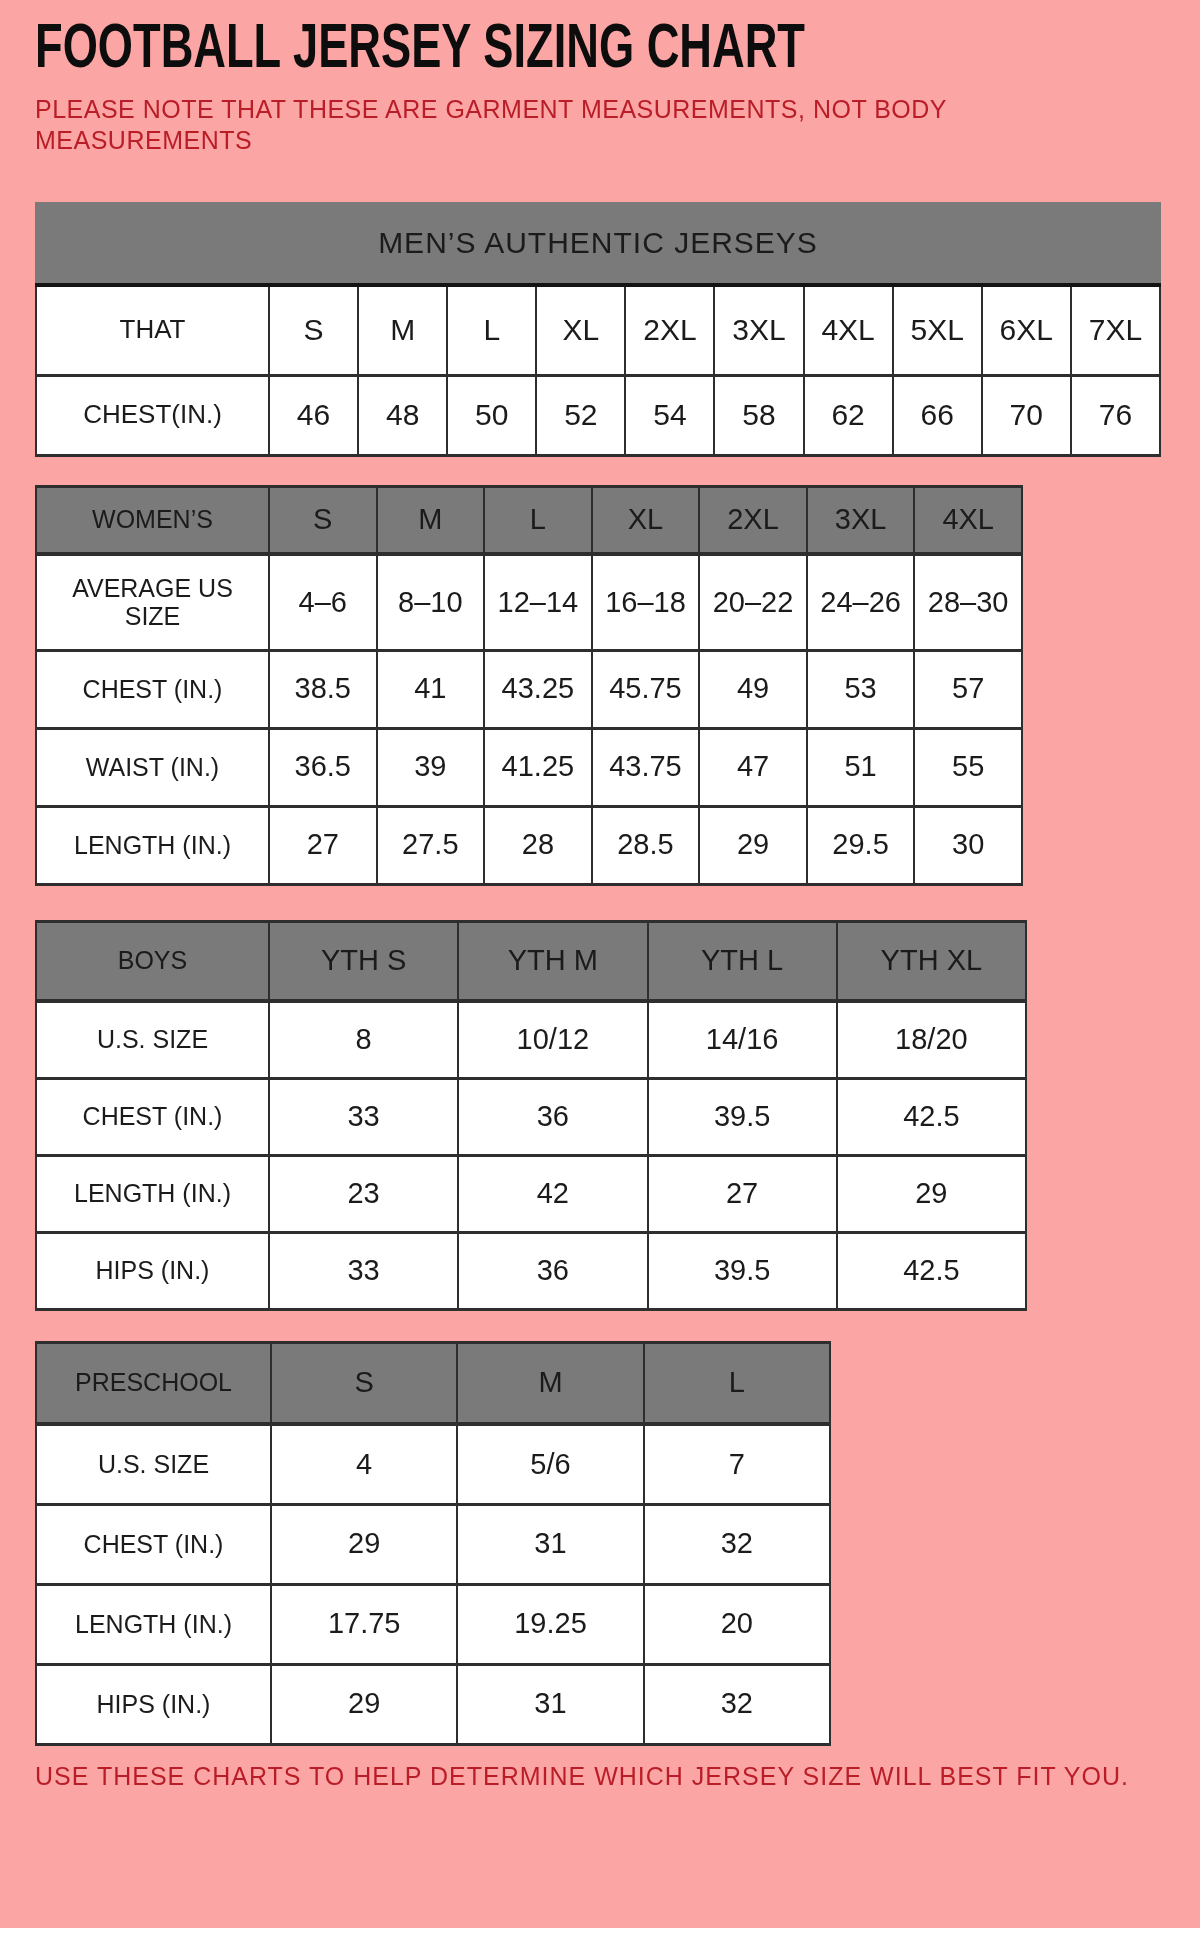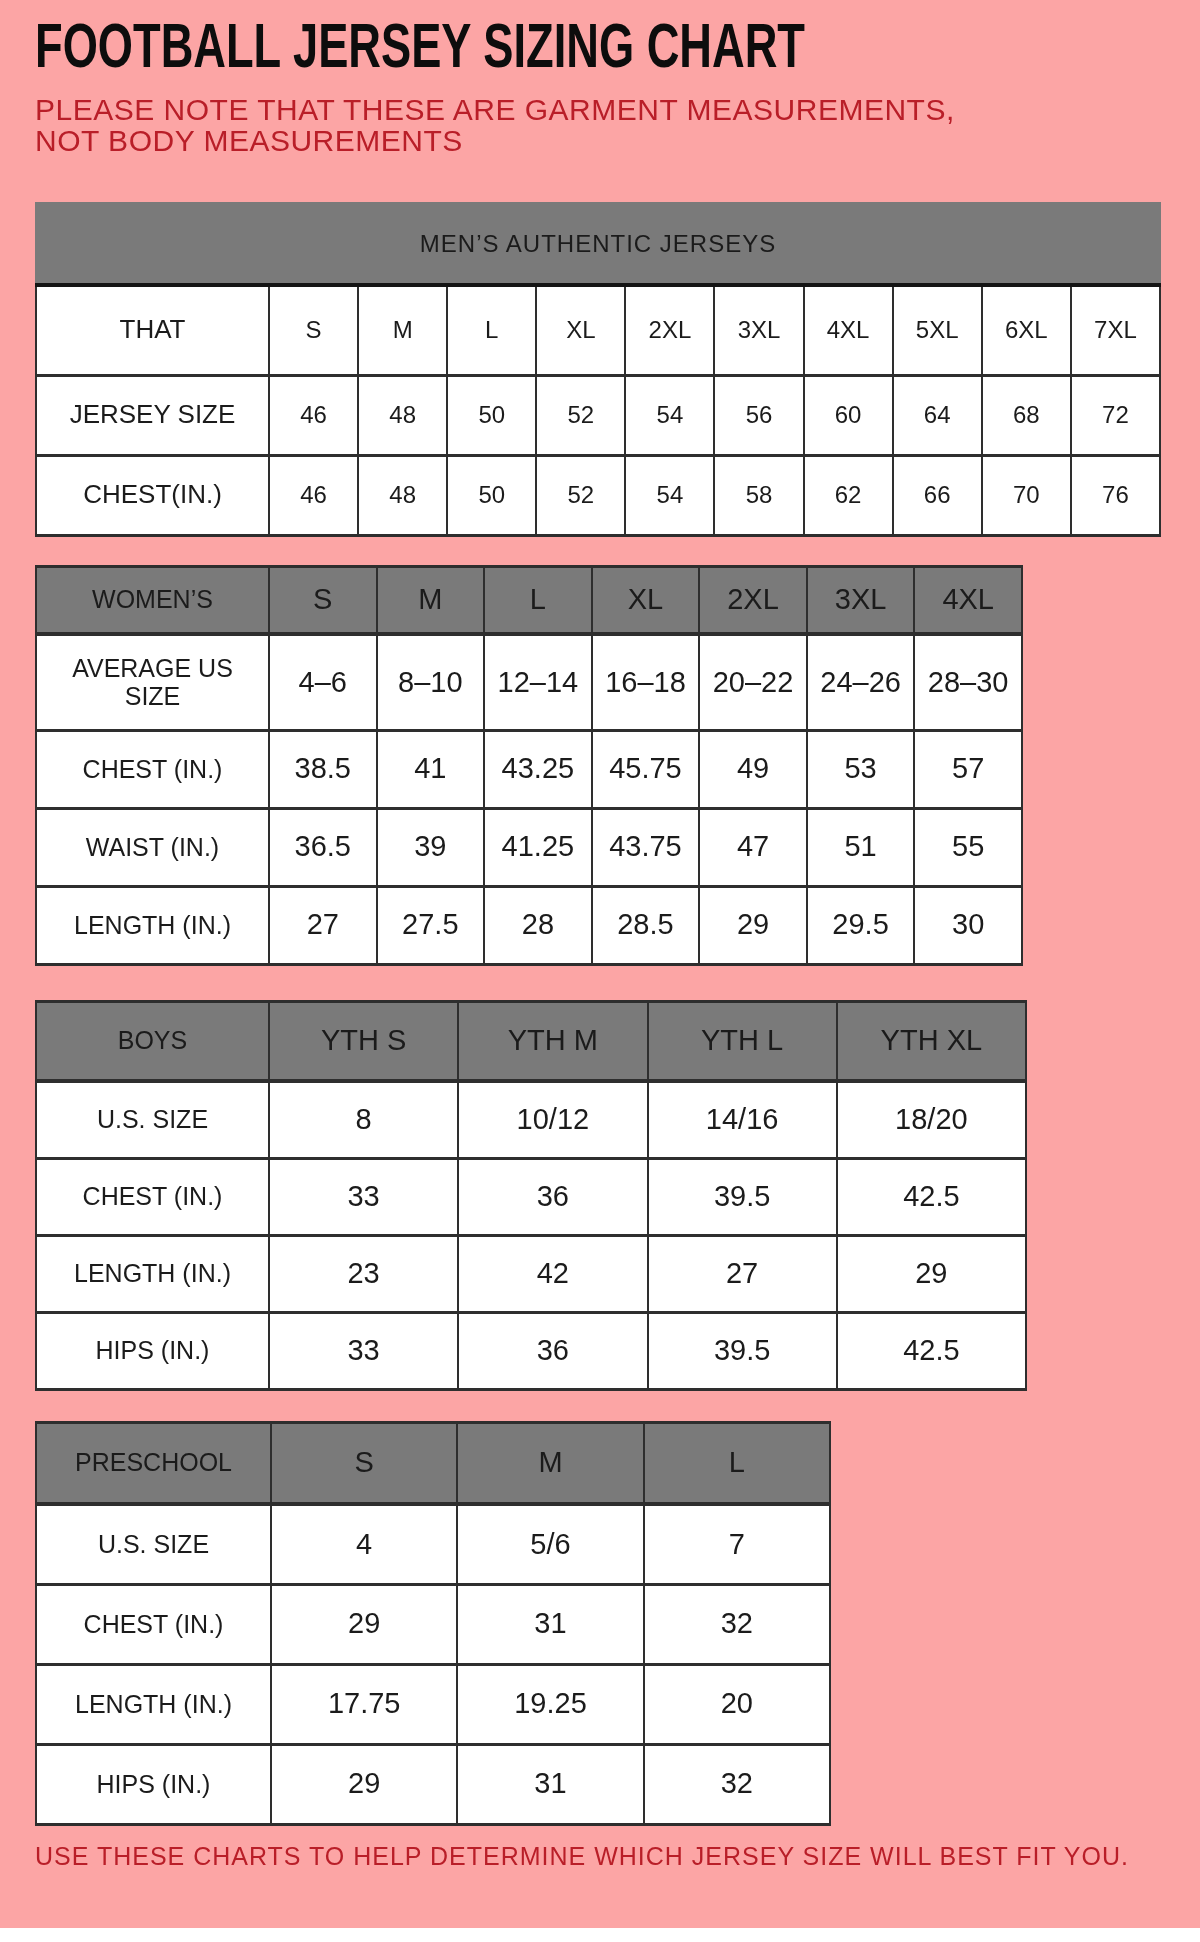--- a/index.html
+++ b/index.html
@@ -20,21 +20,21 @@
     font-weight: 800;
     letter-spacing: 0px;
     color: #0d0d0d;
     white-space: nowrap;
     transform: scale(0.78, 1.08);
     transform-origin: left top;
   }
   .note {
     margin: 20px 0 0 35px;
     width: 930px;
-    font-size: 30px;
+    font-size: 25px;
     line-height: 31px;
     letter-spacing: 0.5px;
     color: #b91e28;
   }
   .tbl {
     border-collapse: collapse;
     table-layout: fixed;
     margin-left: 35px;
     background: #ffffff;
   }
@@ -70,21 +70,21 @@
   .tbl-womens { width: 988px; }
   .tbl-boys { width: 992px; }
   .tbl-preschool { width: 796px; }
   .tbl-mens col.label-col,
   .tbl-womens col.label-col,
   .tbl-boys col.label-col { width: 233px; }
   .tbl-preschool col.label-col { width: 235px; }
   .tbl-mens tr { height: 80px; }
   .tbl-mens tr.banner-row { height: 82px; }
   .tbl-mens tr.header-row { height: 90px; }
-  .tbl-mens td { font-size: 24px; }
+  .tbl-mens td { font-size: 30px; }
   .tbl-mens td.label-cell { font-size: 26px; }
   .tbl-womens tr { height: 78px; }
   .tbl-womens tr.header-row { height: 68px; }
   .tbl-womens tr.row-0 { height: 96px; }
   .tbl-womens td { font-size: 29px; }
   .tbl-boys tr { height: 77px; }
   .tbl-boys tr.header-row { height: 80px; }
   .tbl-boys td { font-size: 29px; }
   .tbl-preschool tr { height: 80px; }
   .tbl-preschool tr.header-row { height: 82px; }
@@ -132,33 +132,20 @@
           <td class="plain-head">M</td>
           <td class="plain-head">L</td>
           <td class="plain-head">XL</td>
           <td class="plain-head">2XL</td>
           <td class="plain-head">3XL</td>
           <td class="plain-head">4XL</td>
           <td class="plain-head">5XL</td>
           <td class="plain-head">6XL</td>
           <td class="plain-head">7XL</td>
         </tr>
-        <tr class="row-0">
-          <td class="label-cell">JERSEY SIZE</td>
-          <td>46</td>
-          <td>48</td>
-          <td>50</td>
-          <td>52</td>
-          <td>54</td>
-          <td>56</td>
-          <td>60</td>
-          <td>64</td>
-          <td>68</td>
-          <td>72</td>
-        </tr>
         <tr class="row-1">
           <td class="label-cell">CHEST(IN.)</td>
           <td>46</td>
           <td>48</td>
           <td>50</td>
           <td>52</td>
           <td>54</td>
           <td>58</td>
           <td>62</td>
           <td>66</td>

